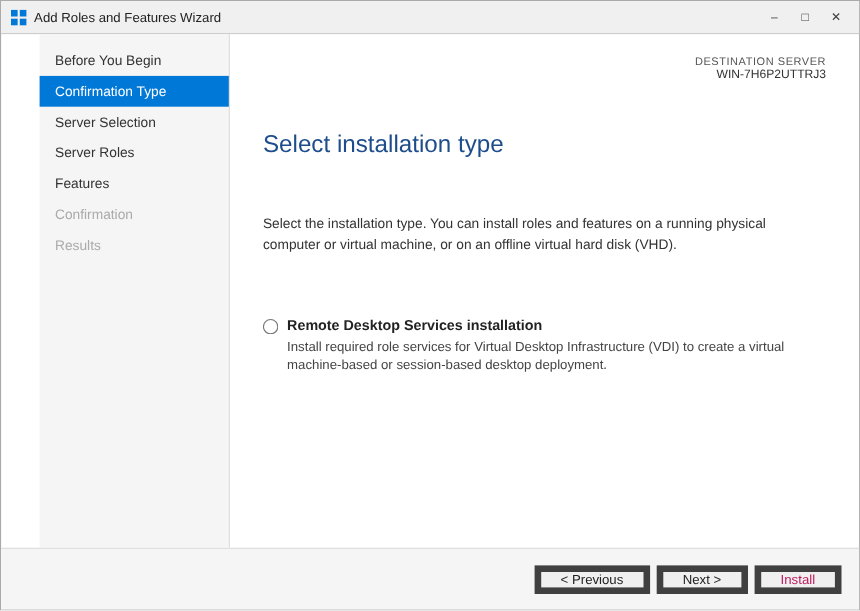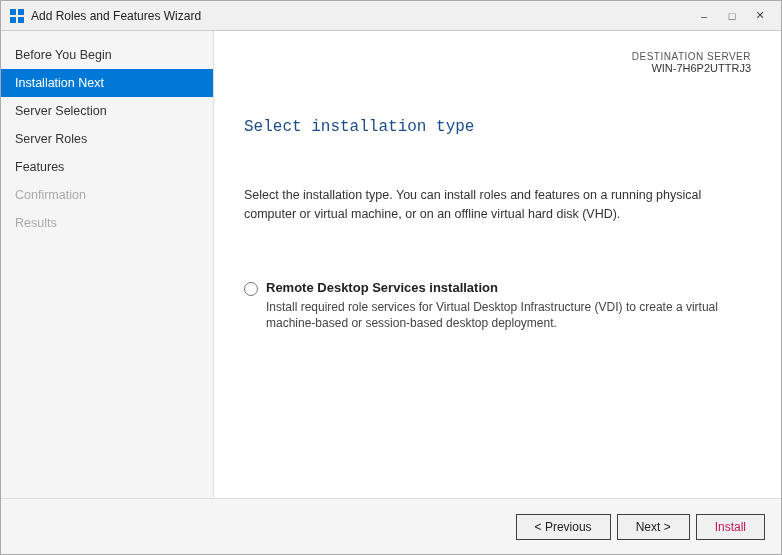--- a/index.html
+++ b/index.html
@@ -55,25 +55,26 @@
       display: flex;
       align-items: center;
       justify-content: center;
     }
     .content-area {
       display: flex;
       flex: 1;
       overflow: hidden;
     }
     .sidebar {
-      width: 213px;
+      width: 173px;
       background: #f5f5f5;
       border-right: 1px solid #ddd;
       padding-top: 10px;
       flex-shrink: 0;
+      margin-left: 35px;
     }
     .sidebar-item {
       padding: 7px 14px;
       font-size: 12.5px;
       cursor: pointer;
       color: #333;
     }
     .sidebar-item.active {
       background: #0078d7;
       color: #fff;
@@ -98,26 +99,25 @@
       flex-shrink: 0;
     }
     .dest-server-label {
       font-size: 10px;
       color: #555;
       text-transform: uppercase;
       letter-spacing: 0.5px;
       display: block;
     }
     .page-title {
-      font-size: 16px;
+      font-size: 22px;
       font-weight: 300;
       color: #1e4d8c;
       margin-bottom: 14px;
       flex-shrink: 0;
-      font-family: Liberation Mono, monospace;
     }
     .description {
       font-size: 12.5px;
       color: #333;
       line-height: 1.5;
       margin-bottom: 20px;
       flex-shrink: 0;
     }
     .options-area {
       flex: 1;
@@ -158,21 +158,21 @@
       justify-content: flex-end;
       padding: 0 16px;
       gap: 6px;
       flex-shrink: 0;
       background: #f5f5f5;
     }
     .btn {
       height: 26px;
       padding: 0 18px;
       font-size: 12px;
-      border: 1px solid #404040;
+      border: 6px solid #404040;
       background: #f0f0f0;
       cursor: pointer;
       color: #222;
       font-family: 'Segoe UI', sans-serif;
     }
     .btn:disabled {
       color: #be185d;
       cursor: default;
     }
     .btn-primary {
@@ -198,21 +198,21 @@
       <button class="title-bar-btn">–</button>
       <button class="title-bar-btn">□</button>
       <button class="title-bar-btn close">✕</button>
     </div>
   </div>
 
   <div class="content-area">
 
     <div class="sidebar">
       <div class="sidebar-item">Before You Begin</div>
-      <div class="sidebar-item active">Installation Next</div>
+      <div class="sidebar-item active">Confirmation Type</div>
       <div class="sidebar-item">Server Selection</div>
       <div class="sidebar-item">Server Roles</div>
       <div class="sidebar-item">Features</div>
       <div class="sidebar-item disabled">Confirmation</div>
       <div class="sidebar-item disabled">Results</div>
     </div>
 
     <div class="main-content">
       <div class="dest-server">
         <span class="dest-server-label">DESTINATION SERVER</span>

